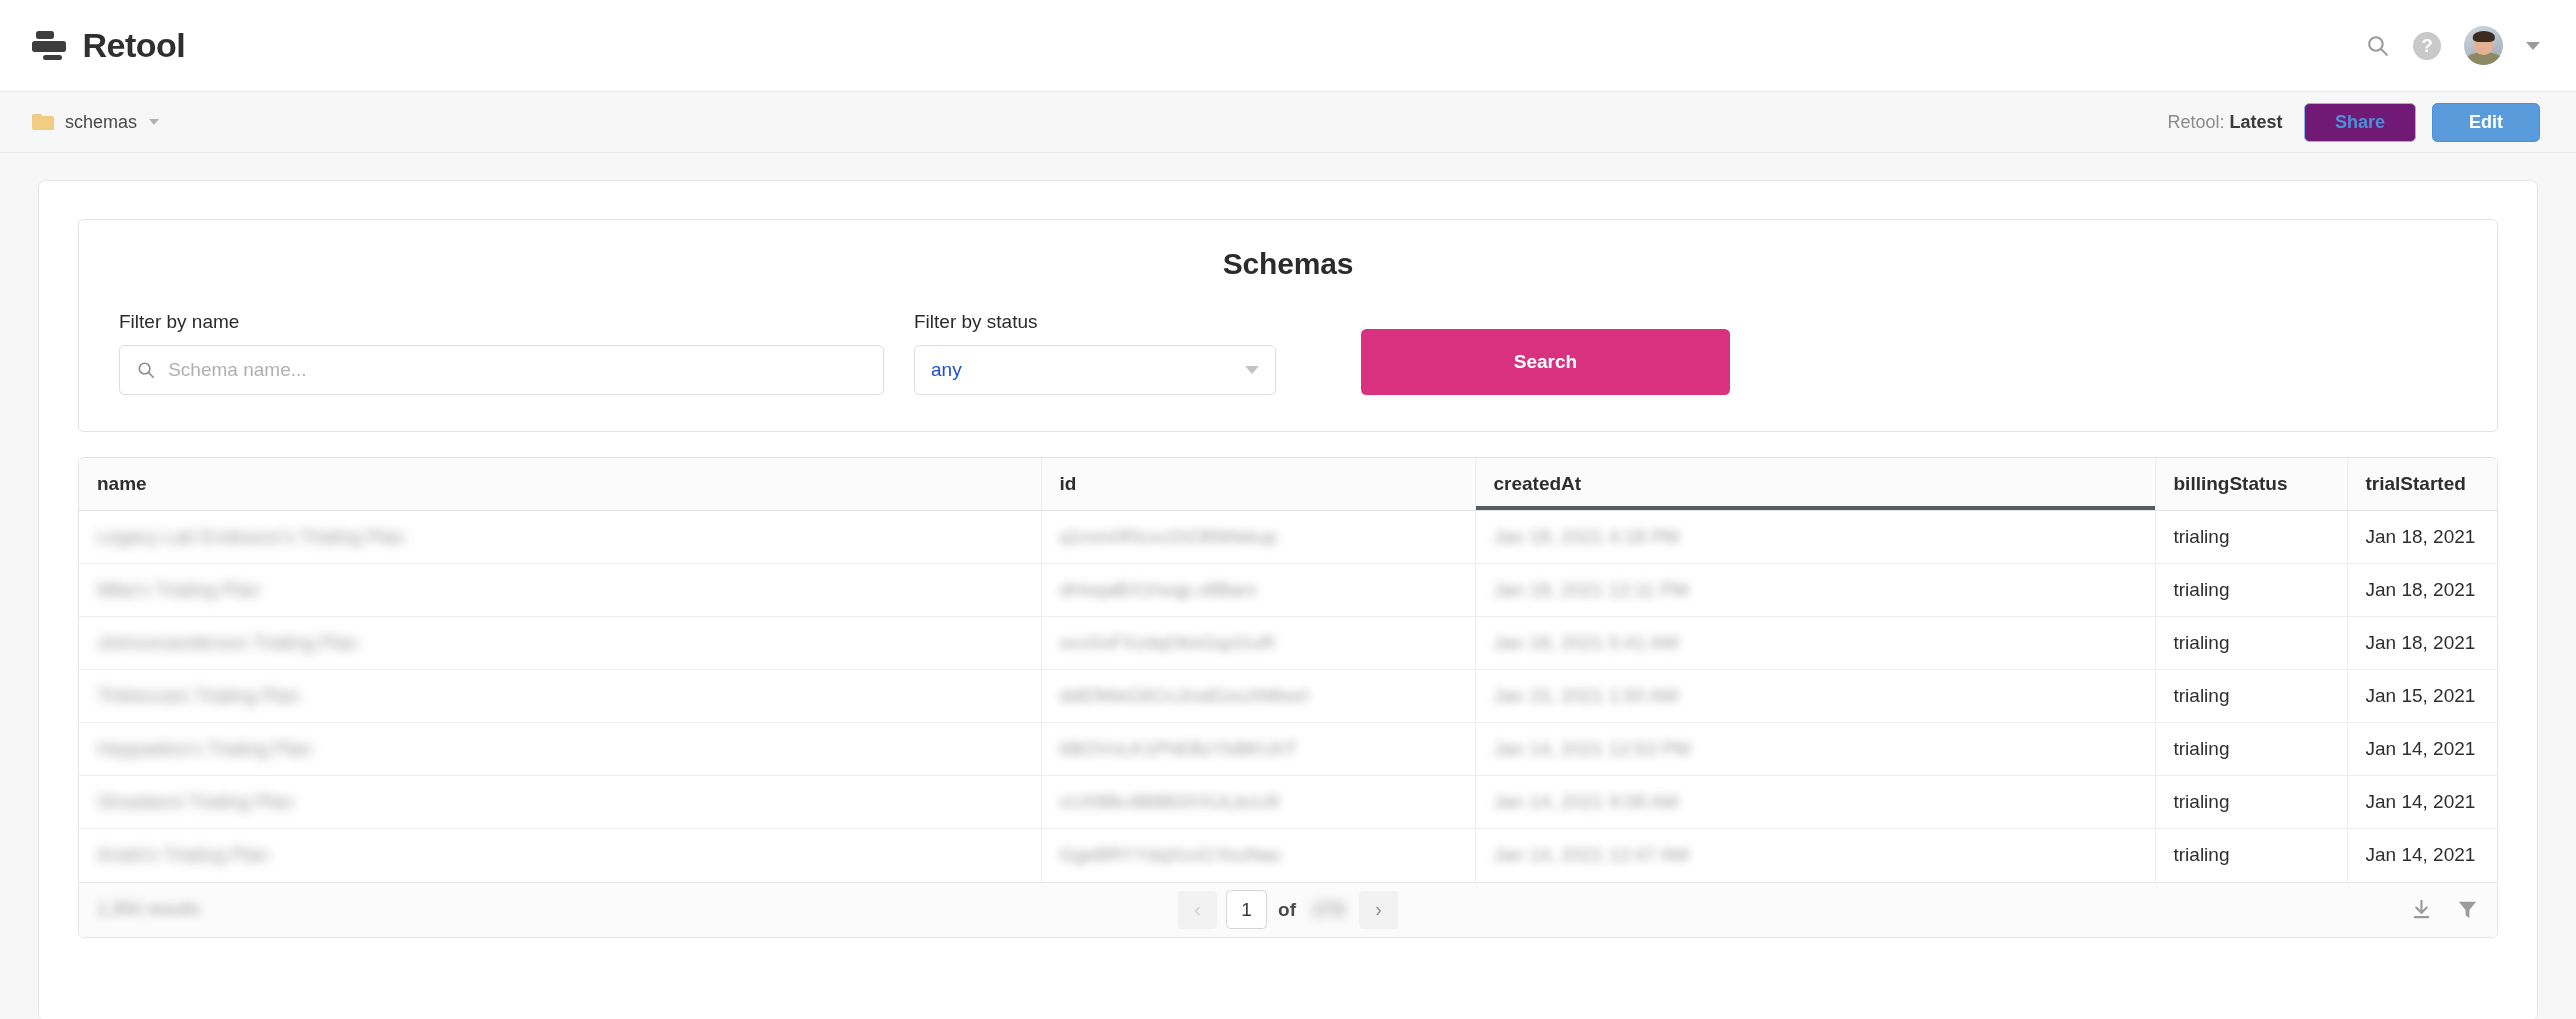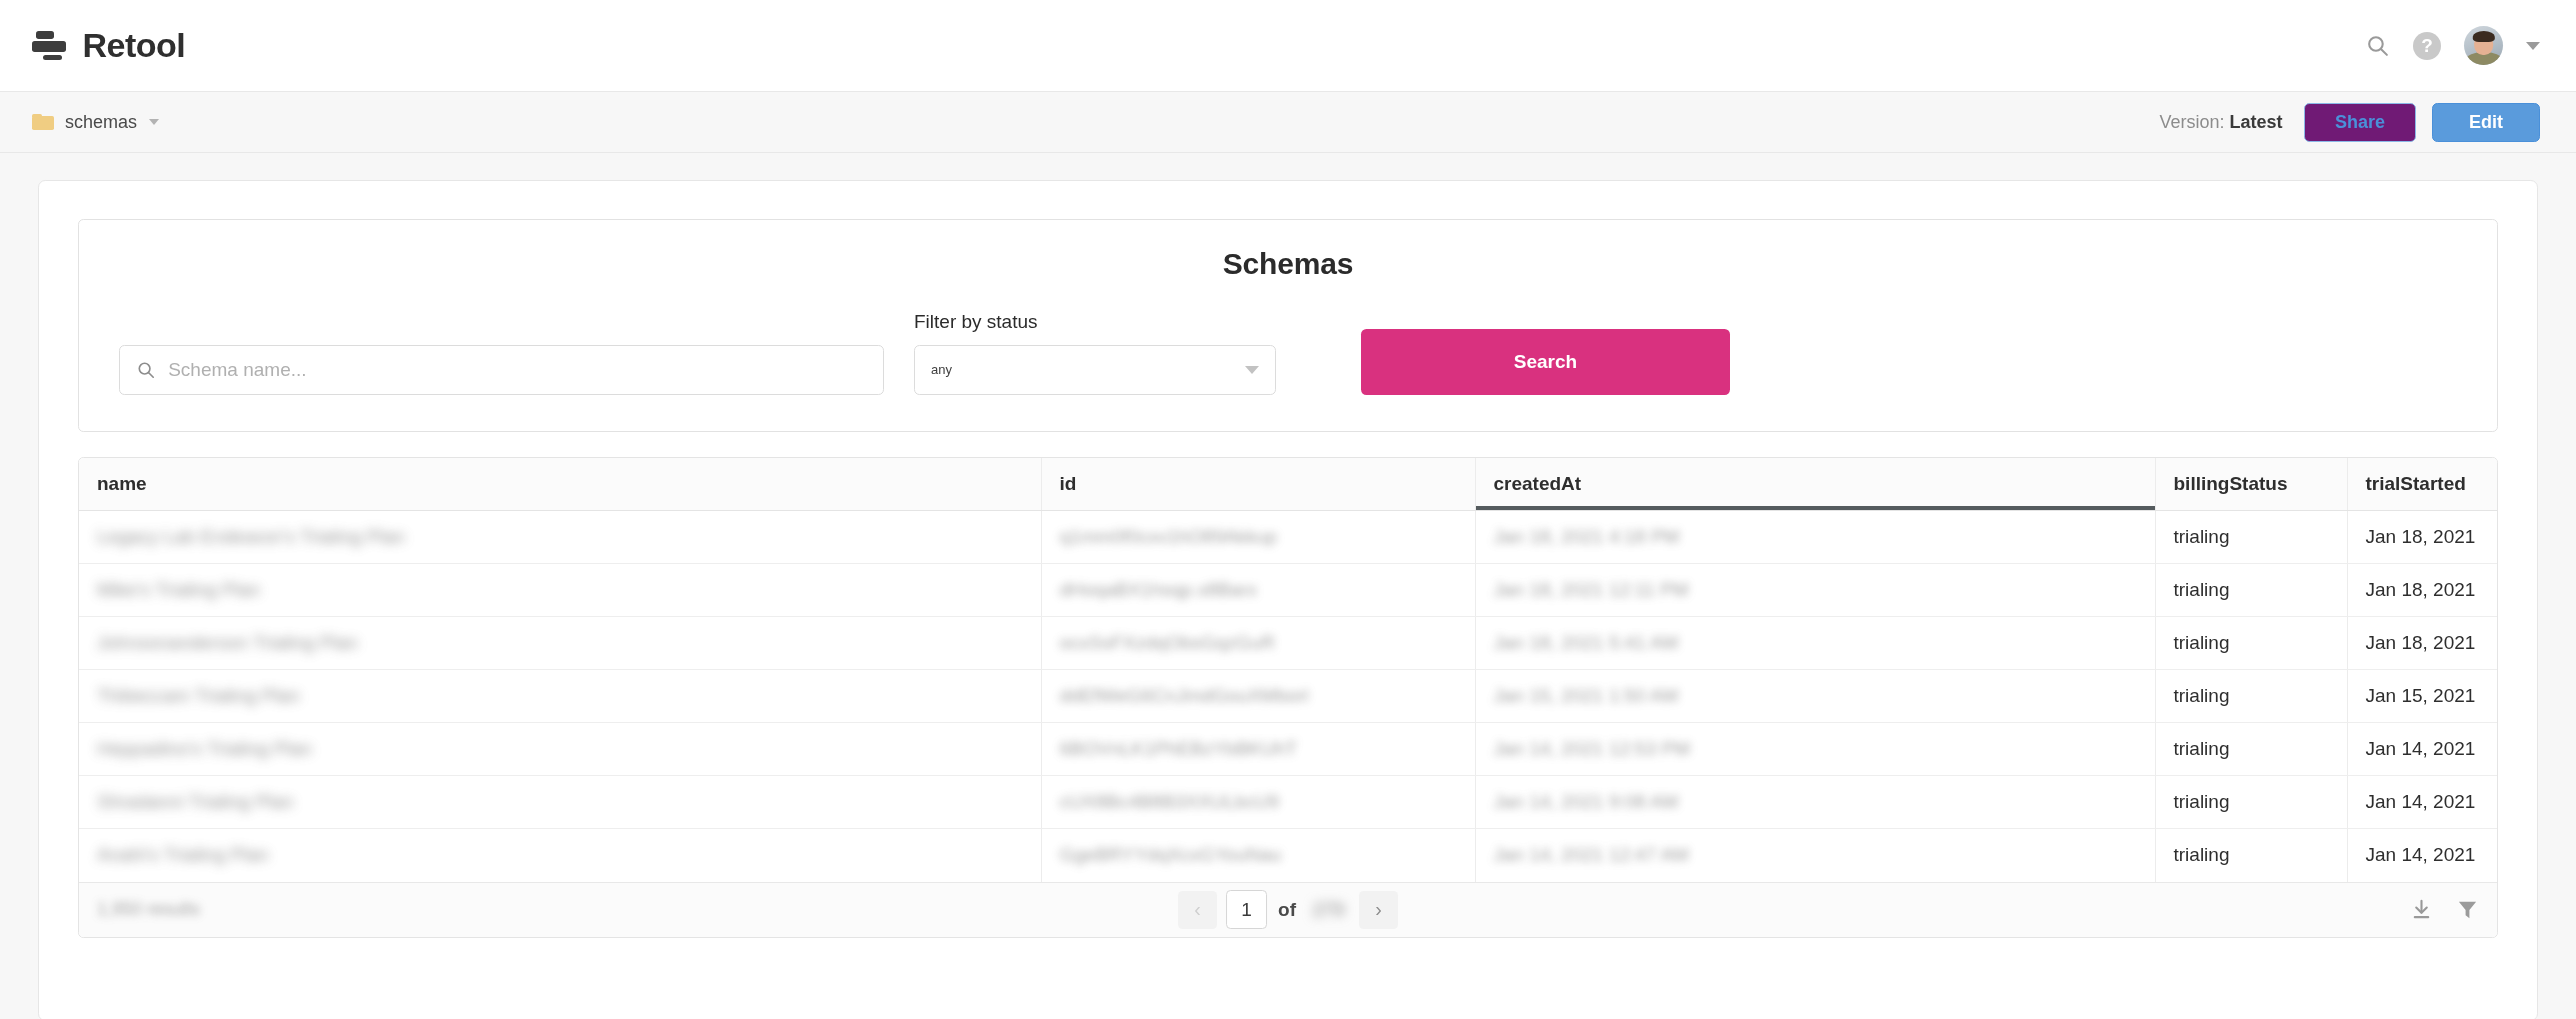--- a/index.html
+++ b/index.html
@@ -156,21 +156,21 @@
   .field-label {
     font-size: 19px; color: #2b2b2b; margin-bottom: 11.6px;
   }
   .field-box {
     height: 50px; border: 0.9px solid #dcdcdc; border-radius: 5.4px;
     background: #ffffff;
     display: flex; align-items: center; gap: 12.5px;
     padding: 0 16px;
   }
   .field-box .ph { font-size: 19px; color: #b0b0b0; }
-  .field-box .val { font-size: 13px; color: #404040; }
+  .field-box .val { font-size: 19px; color: #1d4ed8; }
   .sel-caret {
     margin-left: auto; width: 0; height: 0;
     border-left: 7.2px solid transparent;
     border-right: 7.2px solid transparent;
     border-top: 8px solid #c2c2c2;
   }
   .btn-search {
     height: 66px; width: 100%;
     background: #d9317f; border: none; border-radius: 5.4px;
     color: #ffffff; font-size: 19px; font-weight: bold;
@@ -287,35 +287,36 @@
   <div class="crumb">
     <span class="folder-icon">
       <span class="tab"></span>
         <span class="bdy"></span>
     </span>
     <span class="crumb-label">schemas</span>
     <span class="crumb-caret"></span>
   </div>
 
   <div class="sub-right">
-    <span class="version-text"><span>Version: </span><b>Latest</b></span>
+    <span class="version-text"><span>Retool: </span><b>Latest</b></span>
     <button class="btn-share">Share</button>
     <button class="btn-edit">Edit</button>
   </div>
 </div>
 
 <div class="canvas">
   <div class="app-card">
 
     <div class="filter-panel">
       <div class="panel-title">Schemas</div>
 
       <div class="filter-row">
 
         <div class="filter-col fc-name">
+          <span class="field-label">Filter by name</span>
           <div class="field-box">
             <svg width="19.7" height="19.7" viewBox="0 0 24 24" fill="none" stroke="#8d8d8d" stroke-width="2" stroke-linecap="round">
               <circle cx="10.5" cy="10.5" r="6.5"></circle>
                 <line x1="15.5" y1="15.5" x2="21" y2="21"></line>
             </svg>
             <span class="ph">Schema name...</span>
           </div>
         </div>
 
 

